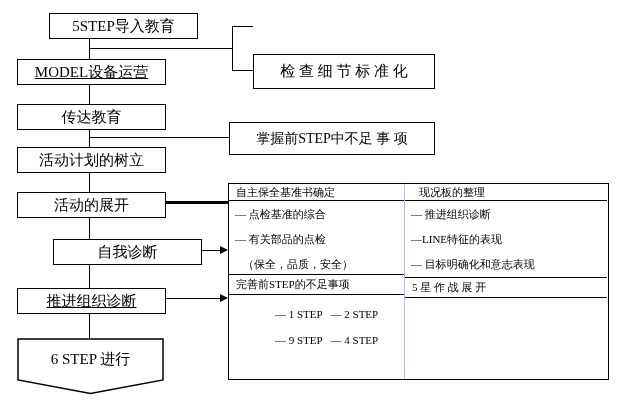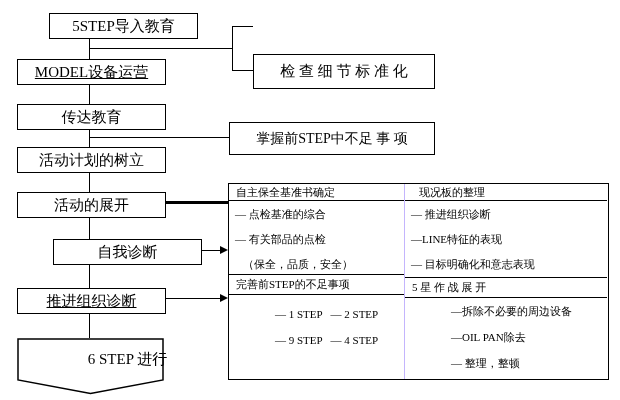--- a/index.html
+++ b/index.html
@@ -69,21 +69,20 @@
     left: 17px;
     top: 338px;
     width: 147px;
     height: 42px;
     display: flex;
     align-items: center;
     justify-content: center;
     font-size: 15px;
     white-space: pre;
     z-index: 3;
-    margin-left: 37px;
   }
   .table {
     position: absolute;
     left: 228px;
     top: 183px;
     width: 379px;
     height: 195px;
     border: 1px solid #000000;
     background: #ffffff;
     display: flex;
@@ -186,21 +185,16 @@
       </div>
     </div>
     <div class="tcol tcol-right">
       <div class="th" style="padding-left:14px;">现况板的整理</div>
       <div class="tbody1">
         <div class="tline">— 推进组织诊断</div>
         <div class="tline">—LINE特征的表现</div>
         <div class="tline">— 目标明确化和意志表现</div>
       </div>
       <div class="th2">5 星 作 战 展 开</div>
-      <div class="tbody2">
-        <div class="tline">—拆除不必要的周边设备</div>
-        <div class="tline">—OIL PAN除去</div>
-        <div class="tline">— 整理，整顿</div>
-      </div>
     </div>
   </div>
 
 </div>
 
 </body></html>

